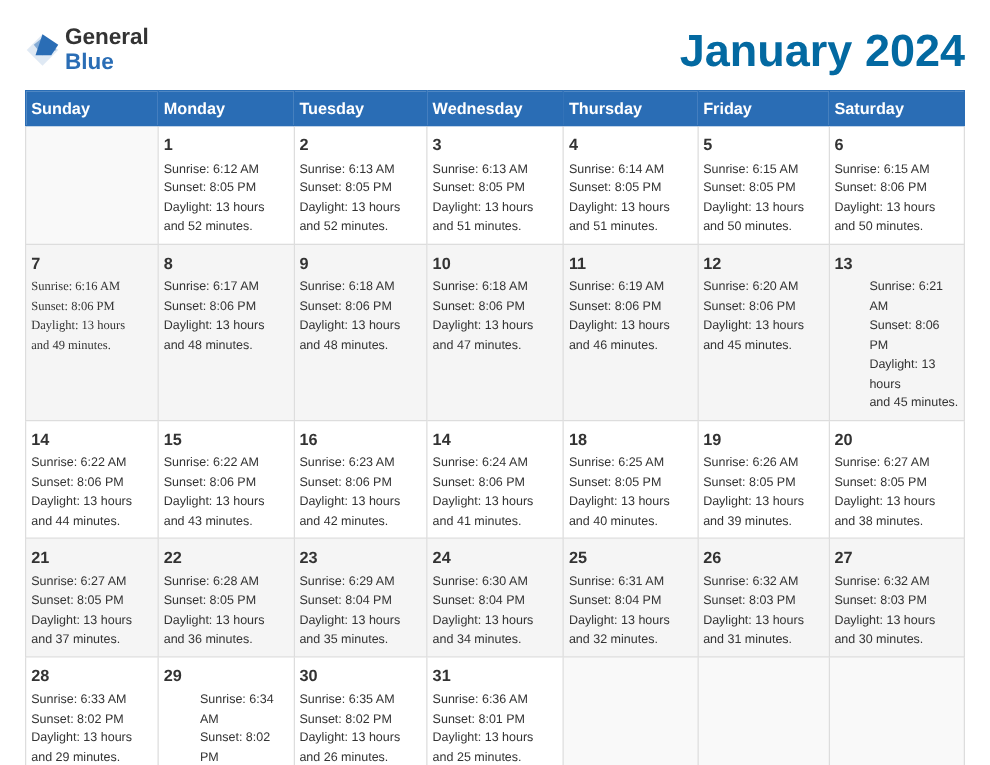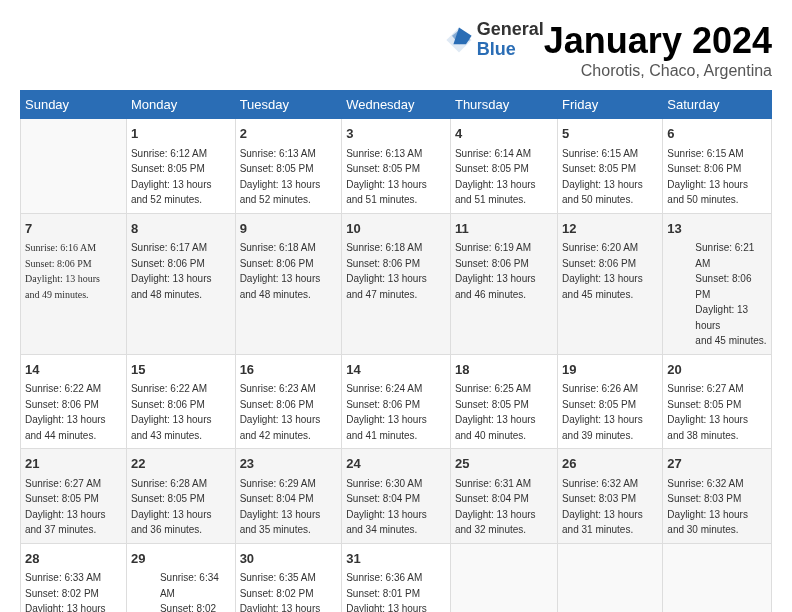--- a/index.html
+++ b/index.html
@@ -5,21 +5,21 @@
     * { box-sizing: border-box; margin: 0; padding: 0; }
     body {
       font-family: Arial, sans-serif;
       background: #fff;
       width: 792px;
       min-height: 612px;
       padding: 20px;
     }
     .header-area {
       display: flex;
-      justify-content: flex-end;
+      justify-content: space-between;
       align-items: flex-start;
       margin-bottom: 10px;
     }
     .logo {
       display: flex;
       align-items: center;
       gap: 4px;
     }
     .logo-text {
       font-size: 18px;
@@ -31,38 +31,38 @@
     .logo-icon {
       width: 28px;
       height: 28px;
     }
     .title-area {
       text-align: right;
     }
     .month-title {
       font-size: 36px;
       font-weight: bold;
-      color: #000000;
+      color: #0369a1;
     }
     .location {
       font-size: 16px;
       color: #555;
     }
     table {
       width: 100%;
       border-collapse: collapse;
       font-size: 11px;
     }
     thead tr th {
       background-color: #2a6db5;
       color: #fff;
       padding: 6px 4px;
       text-align: left;
       font-size: 13px;
-      font-weight: normal;
+      font-weight: bold;
       border: 1px solid #2a6db5;
     }
     tbody tr {
       border-bottom: 1px solid #ddd;
     }
     tbody tr:nth-child(odd) {
       background-color: #fff;
     }
     tbody tr:nth-child(even) {
       background-color: #f5f5f5;
@@ -101,21 +101,20 @@
       <polygon points="20,6 36,20 20,26 10,14" fill="#2a6db5" opacity="0.5"></polygon>
       <polygon points="20,2 38,14 30,26 12,26" fill="#2a6db5"></polygon>
     </svg>
     <div class="logo-text">
       <div><span class="general">General</span></div>
       <div><span class="blue">Blue</span></div>
     </div>
   </div>
   <div class="title-area">
     <div class="month-title">January 2024</div>
-    <div class="location">Chorotis, Chaco, Argentina</div>
   </div>
 </div>
 
 <table>
   <thead>
     <tr>
     <th>Sunday</th>
         <th>Monday</th>
         <th>Tuesday</th>
         <th>Wednesday</th>

